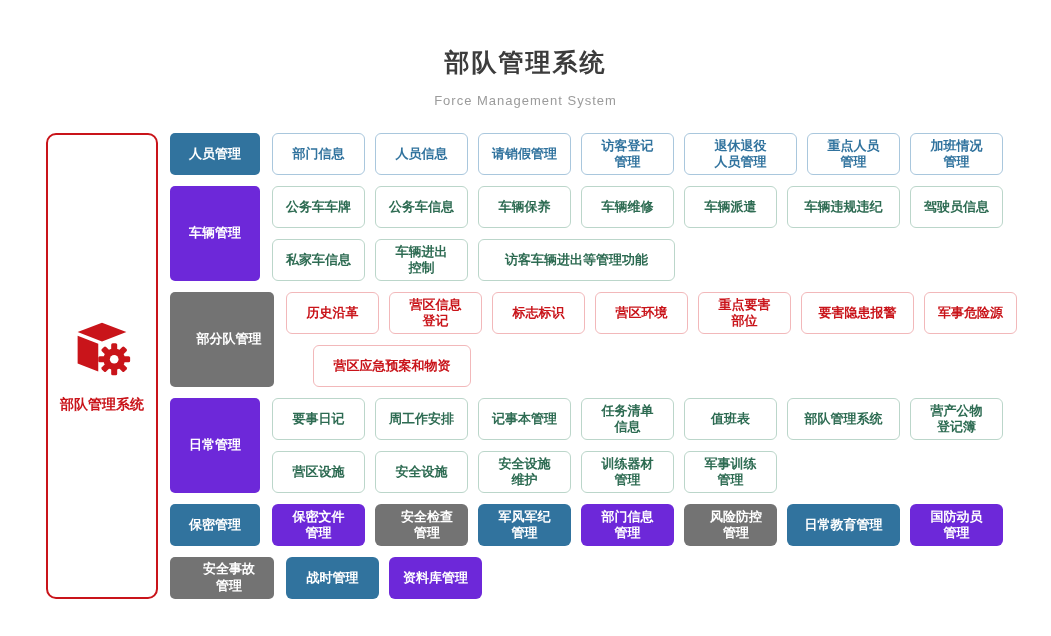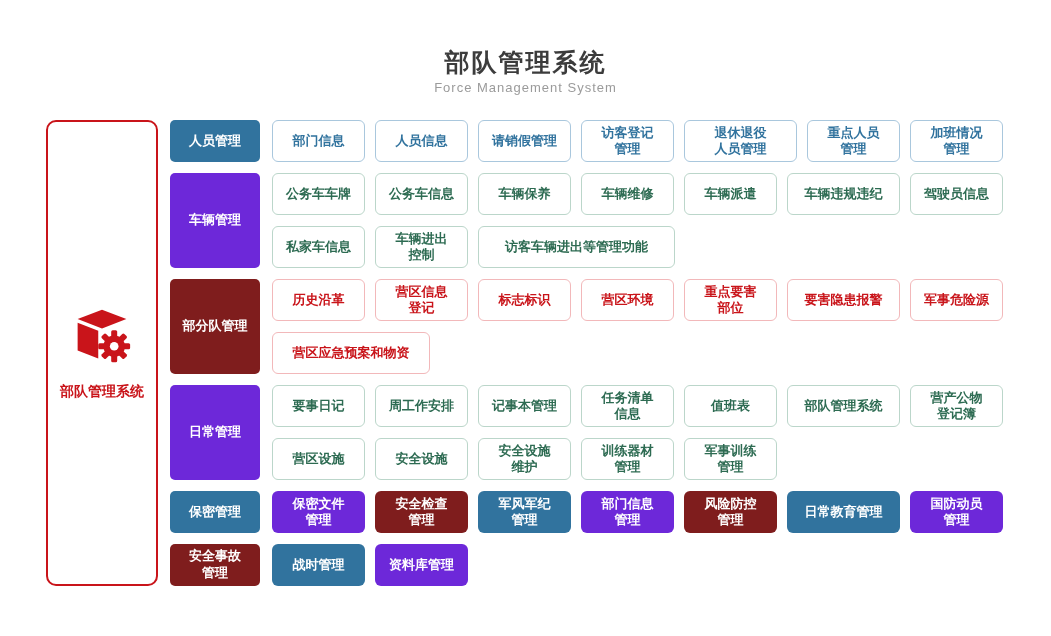--- a/index.html
+++ b/index.html
@@ -5,21 +5,21 @@
   html,body { margin:0; padding:0; background:#ffffff; }
   body {
     width:1051px; height:636px;
     font-family:"Liberation Sans","DejaVu Sans",sans-serif;
     -webkit-font-smoothing:antialiased;
   }
   .page { position:relative; width:1051px; height:636px; overflow:hidden; }
 
   .header { text-align:center; padding-top:46px; }
   .title { font-size:25px; font-weight:bold; color:#3c3c3c; letter-spacing:2px; }
-  .subtitle { margin-top:1px; font-size:13px; color:#9b9b9b; letter-spacing:1px; }
+  .subtitle { margin-top:14px; font-size:13px; color:#9b9b9b; letter-spacing:1px; }
 
   .main { display:flex; align-items:stretch; margin-top:25px; padding-left:46px; }
 
   .sidebar {
     width:108px; border:2px solid #C9141A; border-radius:10px;
     display:flex; flex-direction:column; align-items:center; justify-content:center;
     gap:14px; flex-shrink:0; background:#fff;
   }
   .sidebar-label { color:#C9141A; font-size:14px; font-weight:bold; white-space:nowrap; }
 
@@ -36,26 +36,26 @@
   .line { display:flex; gap:10px; }
 
   .box {
     height:42px; box-sizing:border-box; border-radius:6px;
     display:flex; align-items:center; justify-content:center; text-align:center;
     font-size:13px; font-weight:bold; line-height:1.25; white-space:pre-line;
     background:#ffffff; padding:2px 3px;
   }
   .box.md  { width:93px; }
   .box.lg  { width:113px; }
-  .box.xl  { width:158px; }
+  .box.xl  { width:158px;margin-left:27px; }
   .box.xxl { width:197px; }
 
   .solid.blue  { background:#31739E; color:#ffffff; }
   .solid.green { background:#6d28d9; color:#ffffff; }
-  .solid.red   { background:#7f1d1d; color:#ffffff; }
+  .solid.red   { background:#737373; color:#ffffff;padding-left:14px; }
 
   .outline.blue  { border:1px solid #A9C7DD; color:#31739E; }
   .outline.green { border:1px solid #BBD6CA; color:#2D6B52; }
   .outline.red   { border:1px solid #F2B8BA; color:#C9141A; }
 </style>
 </head>
 <body>
 
 <div class="page">
 

